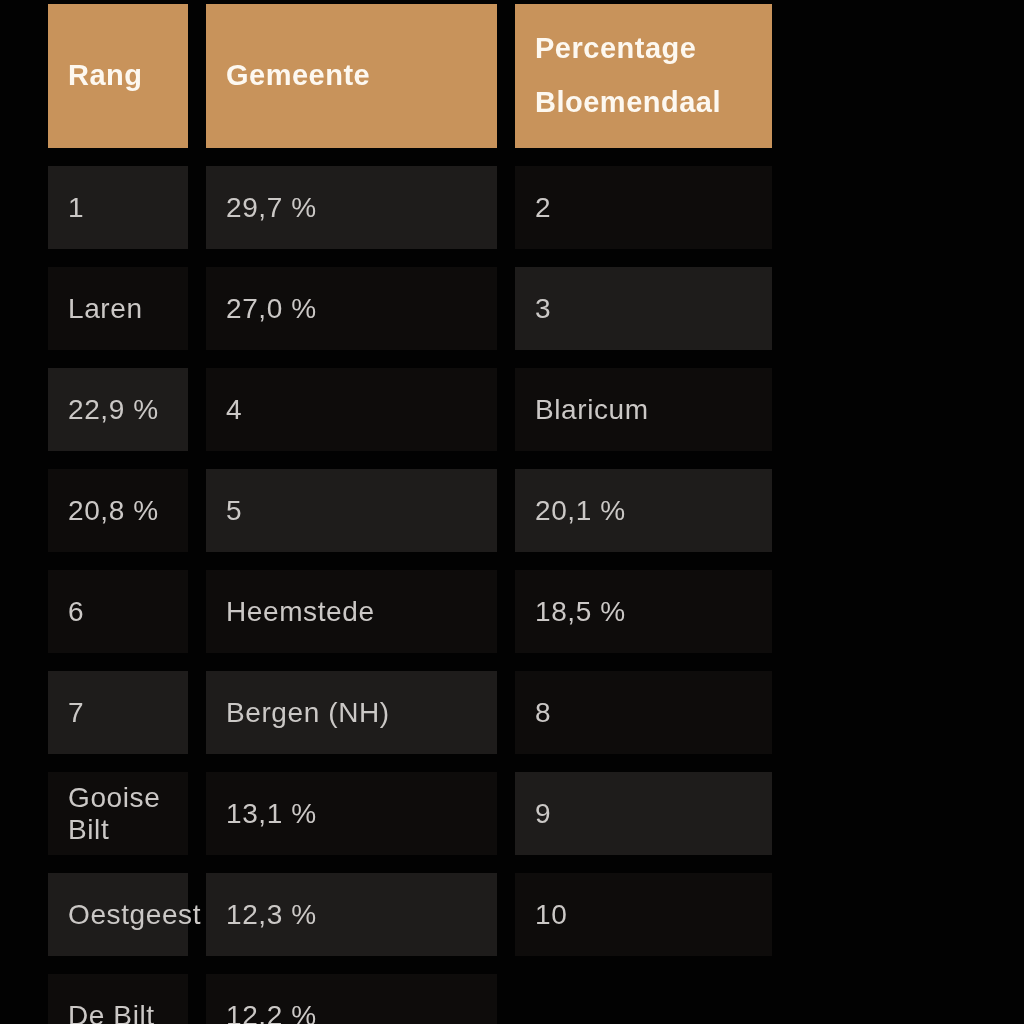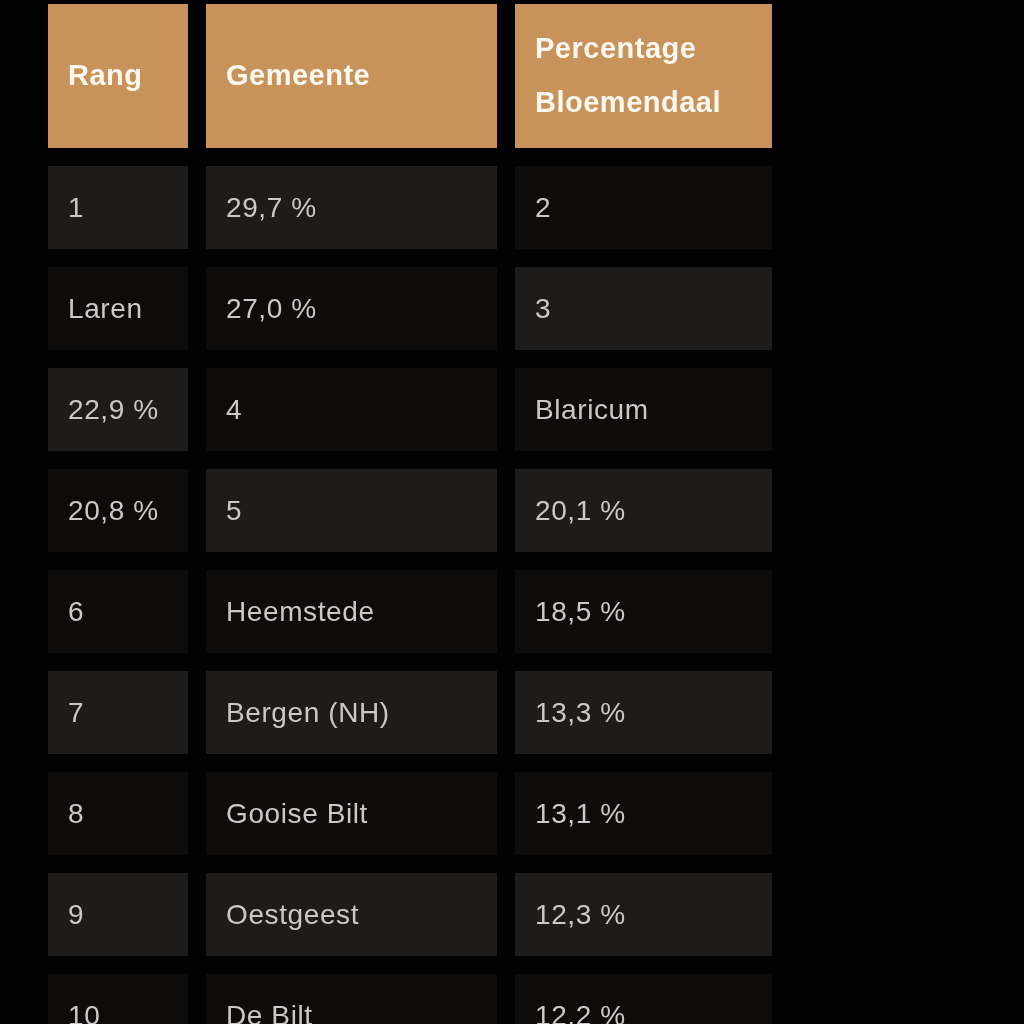--- a/index.html
+++ b/index.html
@@ -61,21 +61,20 @@
     <div class="cell body-cell row-even">4</div>
     <div class="cell body-cell row-even">Blaricum</div>
     <div class="cell body-cell row-even">20,8 %</div>
     <div class="cell body-cell row-odd">5</div>
     <div class="cell body-cell row-odd">20,1 %</div>
     <div class="cell body-cell row-even">6</div>
     <div class="cell body-cell row-even">Heemstede</div>
     <div class="cell body-cell row-even">18,5 %</div>
     <div class="cell body-cell row-odd">7</div>
     <div class="cell body-cell row-odd">Bergen (NH)</div>
-    <div class="cell body-cell row-odd">13,3 %</div>
     <div class="cell body-cell row-even">8</div>
     <div class="cell body-cell row-even">Gooise Bilt</div>
     <div class="cell body-cell row-even">13,1 %</div>
     <div class="cell body-cell row-odd">9</div>
     <div class="cell body-cell row-odd">Oestgeest</div>
     <div class="cell body-cell row-odd">12,3 %</div>
     <div class="cell body-cell row-even">10</div>
     <div class="cell body-cell row-even">De Bilt</div>
     <div class="cell body-cell row-even">12,2 %</div>
   </div>

